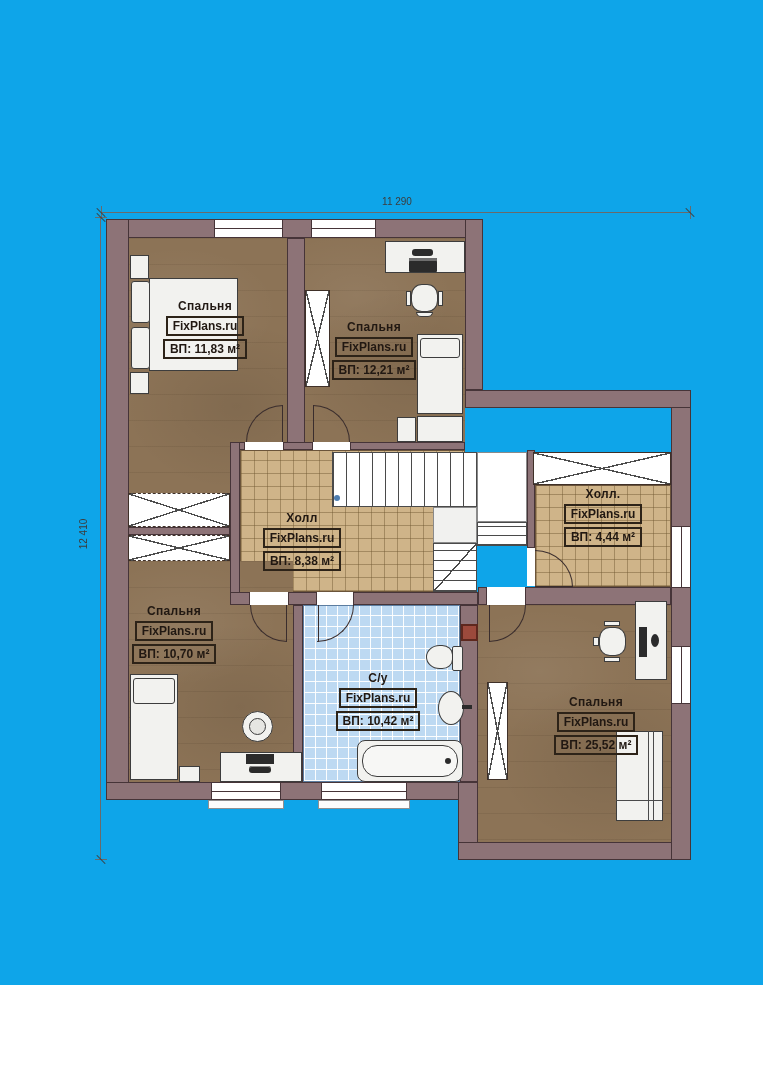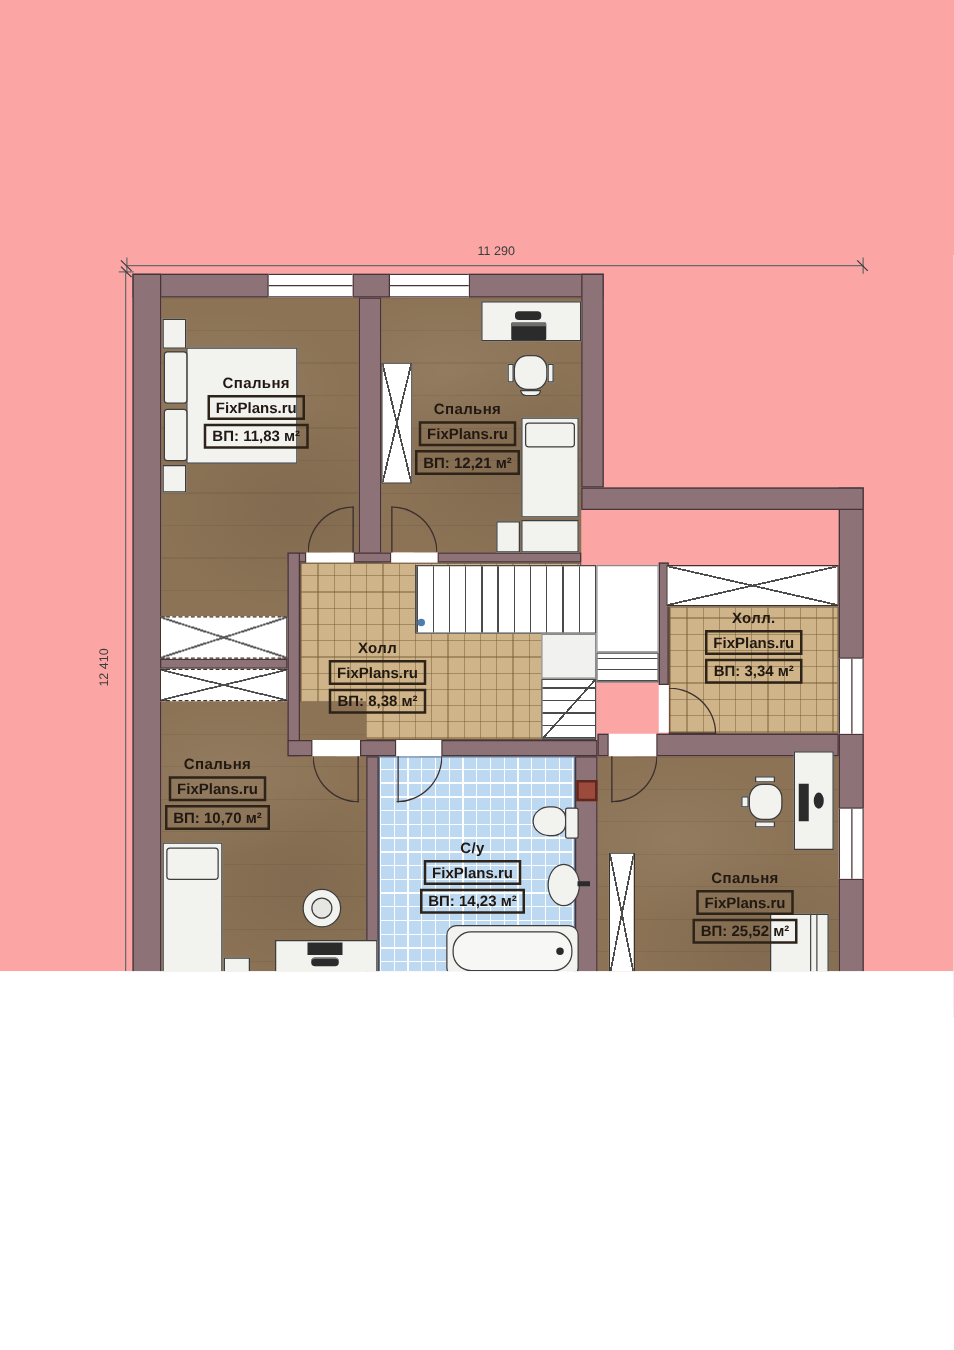--- a/index.html
+++ b/index.html
@@ -1,16 +1,16 @@
 <!DOCTYPE html>
 <html><head>
 <meta charset="utf-8">
 <style>
   html,body{margin:0;padding:0;background:#fff;}
-  #canvas{position:relative;width:763px;height:777px;background:#fca5a5;overflow:hidden;
+  #canvas{position:relative;width:763px;height:985px;background:#0ea5e9;overflow:hidden;
           font-family:"Liberation Sans",sans-serif;}
   .a{position:absolute;box-sizing:border-box;}
   .wall{background:#8d7377;border:1px solid #463438;}
   .winh{background:#fff;border-top:1px solid #463438;border-bottom:1px solid #463438;
         background-image:linear-gradient(#463438,#463438);background-size:100% 1px;
         background-position:center;background-repeat:no-repeat;}
   .winv{background:#fff;border-left:1px solid #463438;border-right:1px solid #463438;
         background-image:linear-gradient(#463438,#463438);background-size:1px 100%;
         background-position:center;background-repeat:no-repeat;}
   .sill{background:#fdfdfc;border:1px solid #909090;}
@@ -227,33 +227,33 @@
 
   <div class="a rlabel" style="left:242px;top:511px;width:120px;">
     <div class="nm">Холл</div>
     <div class="bx">FixPlans.ru</div>
     <div class="bx">ВП: 8,38 м²</div>
   </div>
 
   <div class="a rlabel" style="left:543px;top:487px;width:120px;">
     <div class="nm">Холл.</div>
     <div class="bx">FixPlans.ru</div>
-    <div class="bx">ВП: 3,34 м²</div>
+    <div class="bx">ВП: 4,44 м²</div>
   </div>
 
   <div class="a rlabel" style="left:114px;top:604px;width:120px;">
     <div class="nm">Спальня</div>
     <div class="bx">FixPlans.ru</div>
     <div class="bx">ВП: 10,70 м²</div>
   </div>
 
   <div class="a rlabel" style="left:318px;top:671px;width:120px;">
     <div class="nm">С/у</div>
     <div class="bx">FixPlans.ru</div>
-    <div class="bx">ВП: 14,23 м²</div>
+    <div class="bx">ВП: 10,42 м²</div>
   </div>
 
   <div class="a rlabel" style="left:536px;top:695px;width:120px;">
     <div class="nm">Спальня</div>
     <div class="bx">FixPlans.ru</div>
     <div class="bx">ВП: 25,52 м²</div>
   </div>
 
 </div>
 

